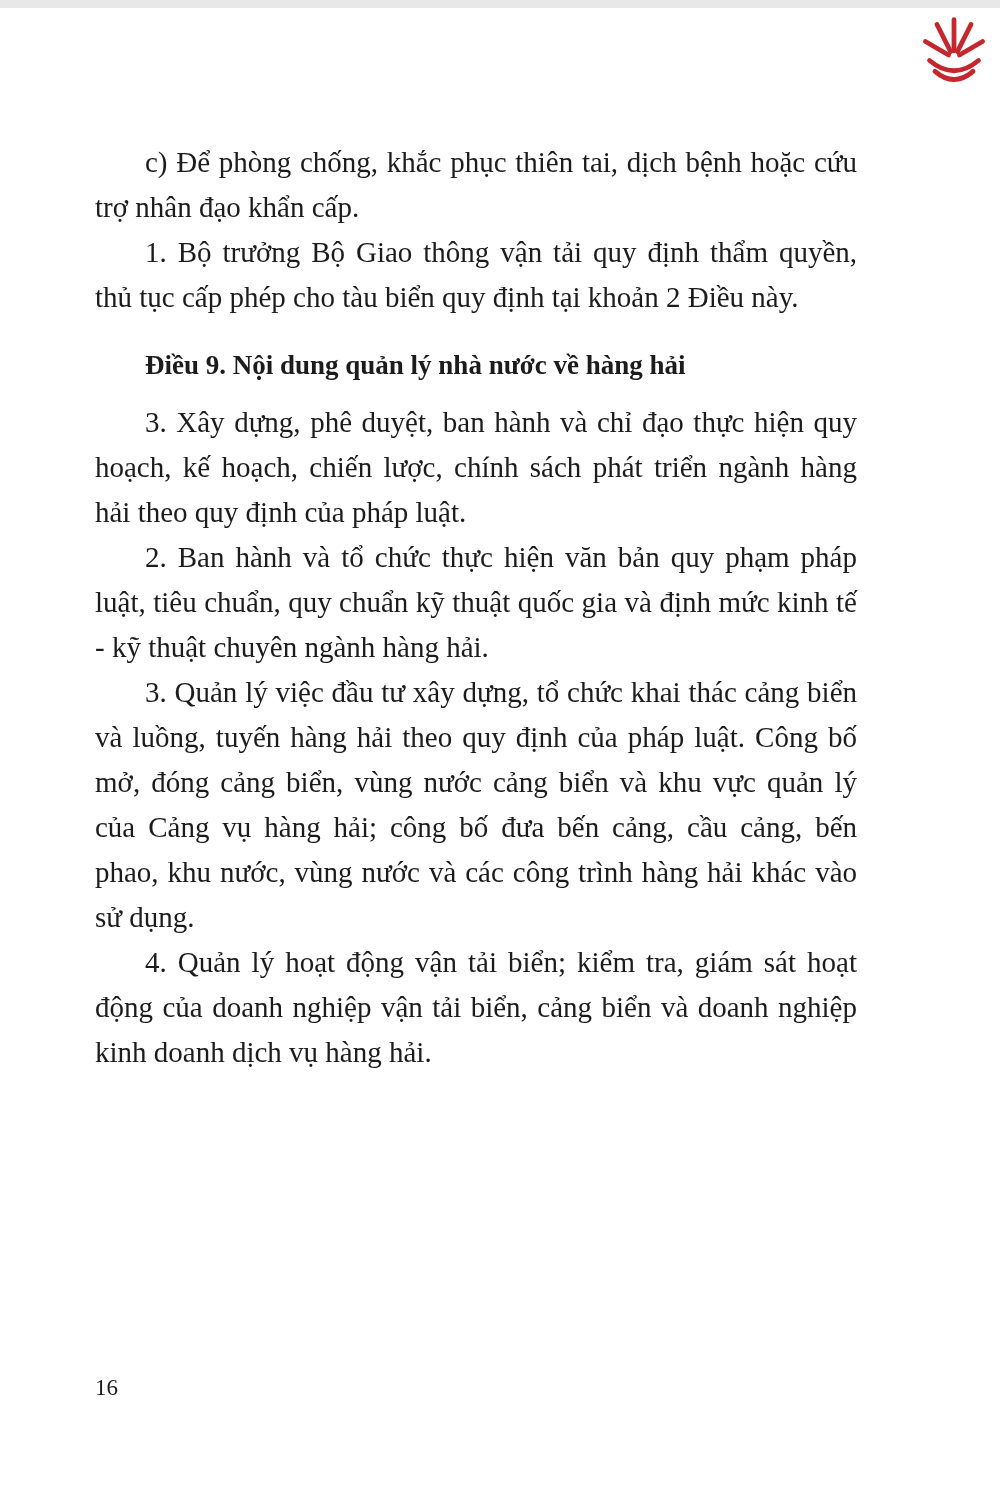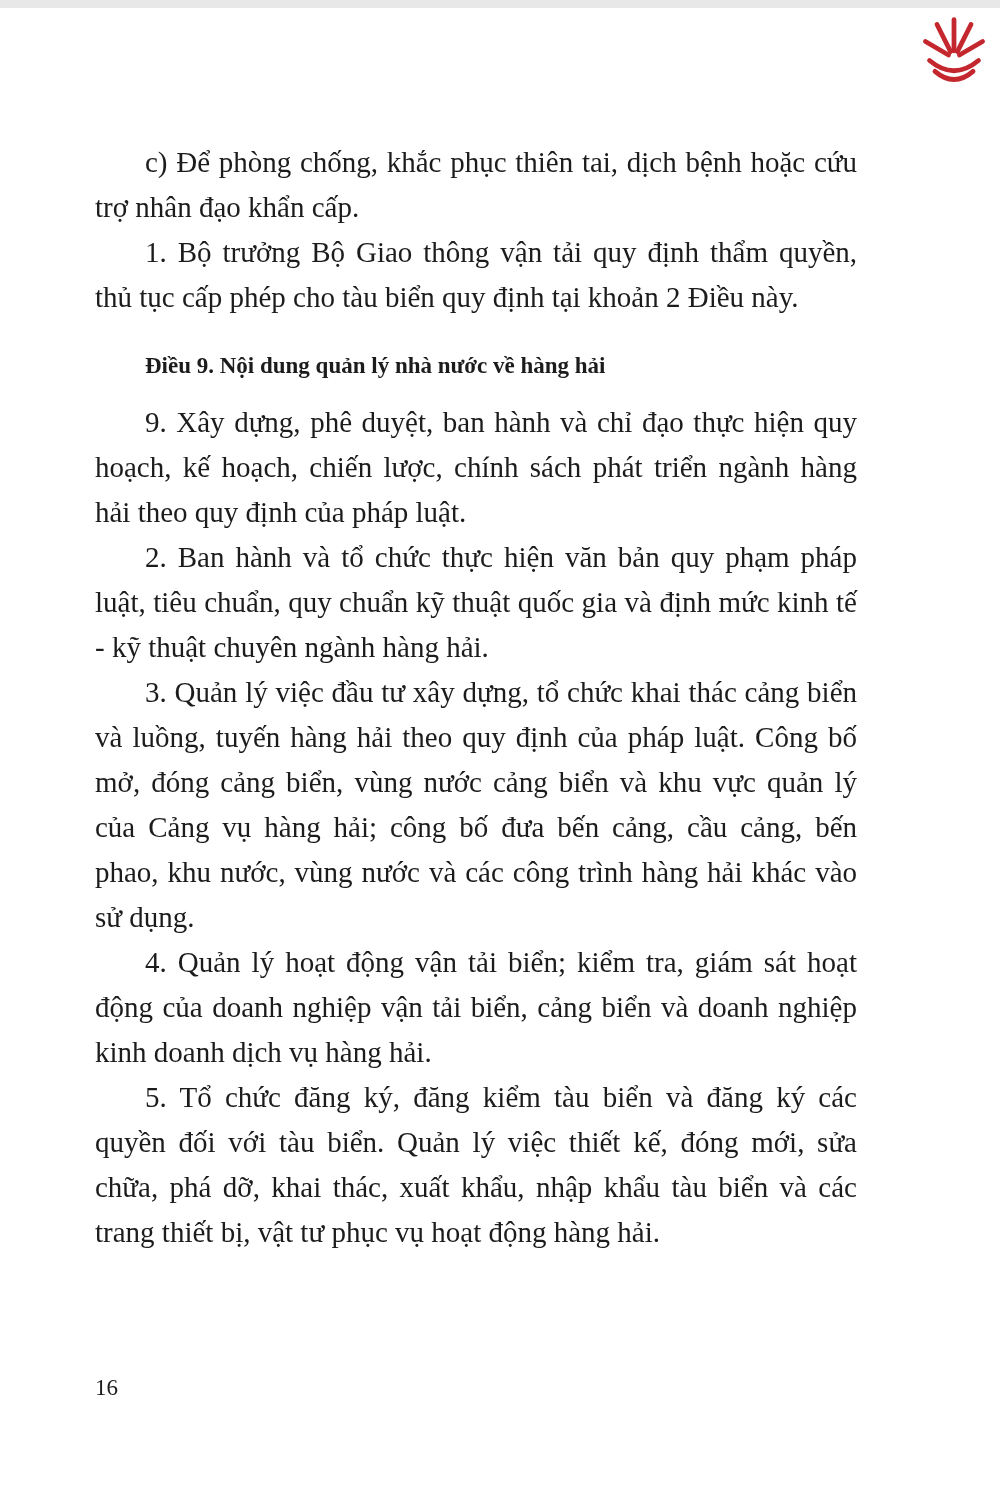--- a/index.html
+++ b/index.html
@@ -30,21 +30,21 @@
     font-size: 29px;
     line-height: 45px;
     text-align: justify;
   }
   .content p {
     margin: 0;
     text-indent: 50px;
   }
   .content h2 {
     margin: 23px 0 12px 0;
-    font-size: 23px;
+    font-size: 27px;
     line-height: 45px;
     font-weight: bold;
     text-indent: 50px;
     text-align: left;
   }
   .page-number {
     position: absolute;
     left: 95px;
     top: 1362px;
     font-size: 23px;
@@ -69,22 +69,21 @@
         <path d="M14 66 Q50 96 86 66"></path>
         <path d="M22 82 Q50 106 78 82"></path>
       </g>
     </svg>
   </div>
 
   <div class="content">
     <p>c) Để phòng chống, khắc phục thiên tai, dịch bệnh hoặc cứu trợ nhân đạo khẩn cấp.</p>
     <p>1. Bộ trưởng Bộ Giao thông vận tải quy định thẩm quyền, thủ tục cấp phép cho tàu biển quy định tại khoản 2 Điều này.</p>
     <h2>Điều 9. Nội dung quản lý nhà nước về hàng hải</h2>
-    <p>9. Xây dựng, phê duyệt, ban hành và chỉ đạo thực hiện quy hoạch, kế hoạch, chiến lược, chính sách phát triển ngành hàng hải theo quy định của pháp luật.</p>
+    <p>3. Xây dựng, phê duyệt, ban hành và chỉ đạo thực hiện quy hoạch, kế hoạch, chiến lược, chính sách phát triển ngành hàng hải theo quy định của pháp luật.</p>
     <p>2. Ban hành và tổ chức thực hiện văn bản quy phạm pháp luật, tiêu chuẩn, quy chuẩn kỹ thuật quốc gia và định mức kinh tế - kỹ thuật chuyên ngành hàng hải.</p>
     <p>3. Quản lý việc đầu tư xây dựng, tổ chức khai thác cảng biển và luồng, tuyến hàng hải theo quy định của pháp luật. Công bố mở, đóng cảng biển, vùng nước cảng biển và khu vực quản lý của Cảng vụ hàng hải; công bố đưa bến cảng, cầu cảng, bến phao, khu nước, vùng nước và các công trình hàng hải khác vào sử dụng.</p>
     <p>4. Quản lý hoạt động vận tải biển; kiểm tra, giám sát hoạt động của doanh nghiệp vận tải biển, cảng biển và doanh nghiệp kinh doanh dịch vụ hàng hải.</p>
-    <p>5. Tổ chức đăng ký, đăng kiểm tàu biển và đăng ký các quyền đối với tàu biển. Quản lý việc thiết kế, đóng mới, sửa chữa, phá dỡ, khai thác, xuất khẩu, nhập khẩu tàu biển và các trang thiết bị, vật tư phục vụ hoạt động hàng hải.</p>
   </div>
 
   <div class="page-number">16</div>
 
 </div>
 
 </body></html>

